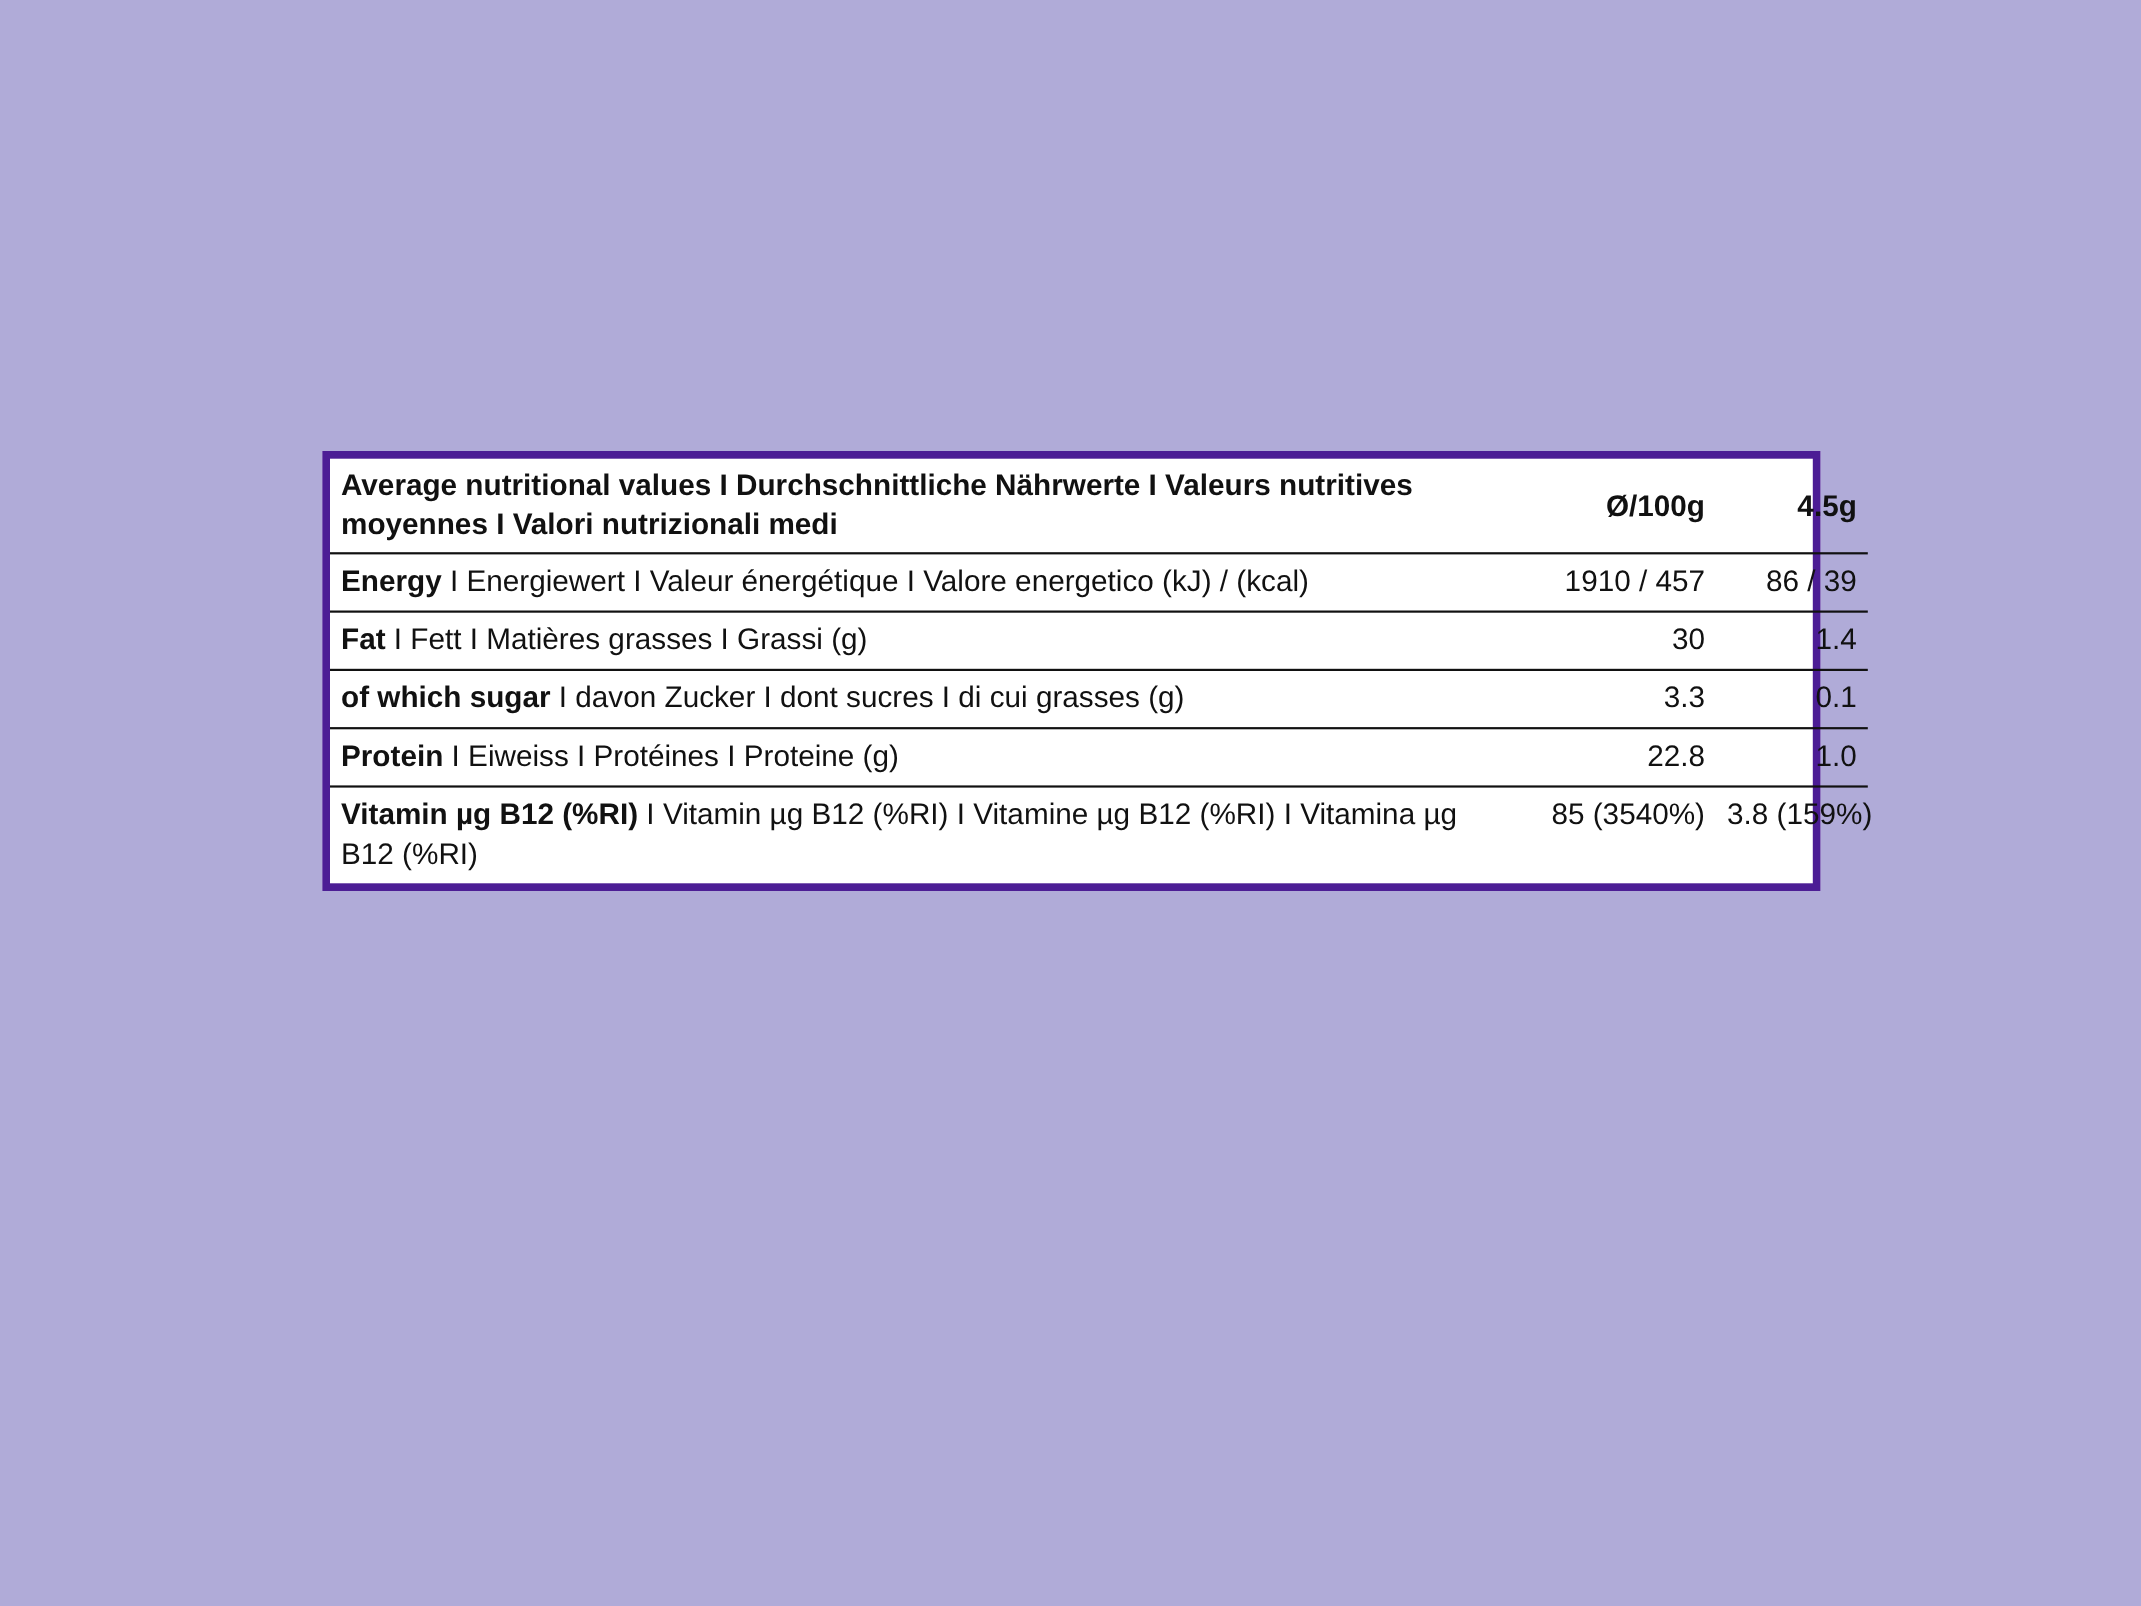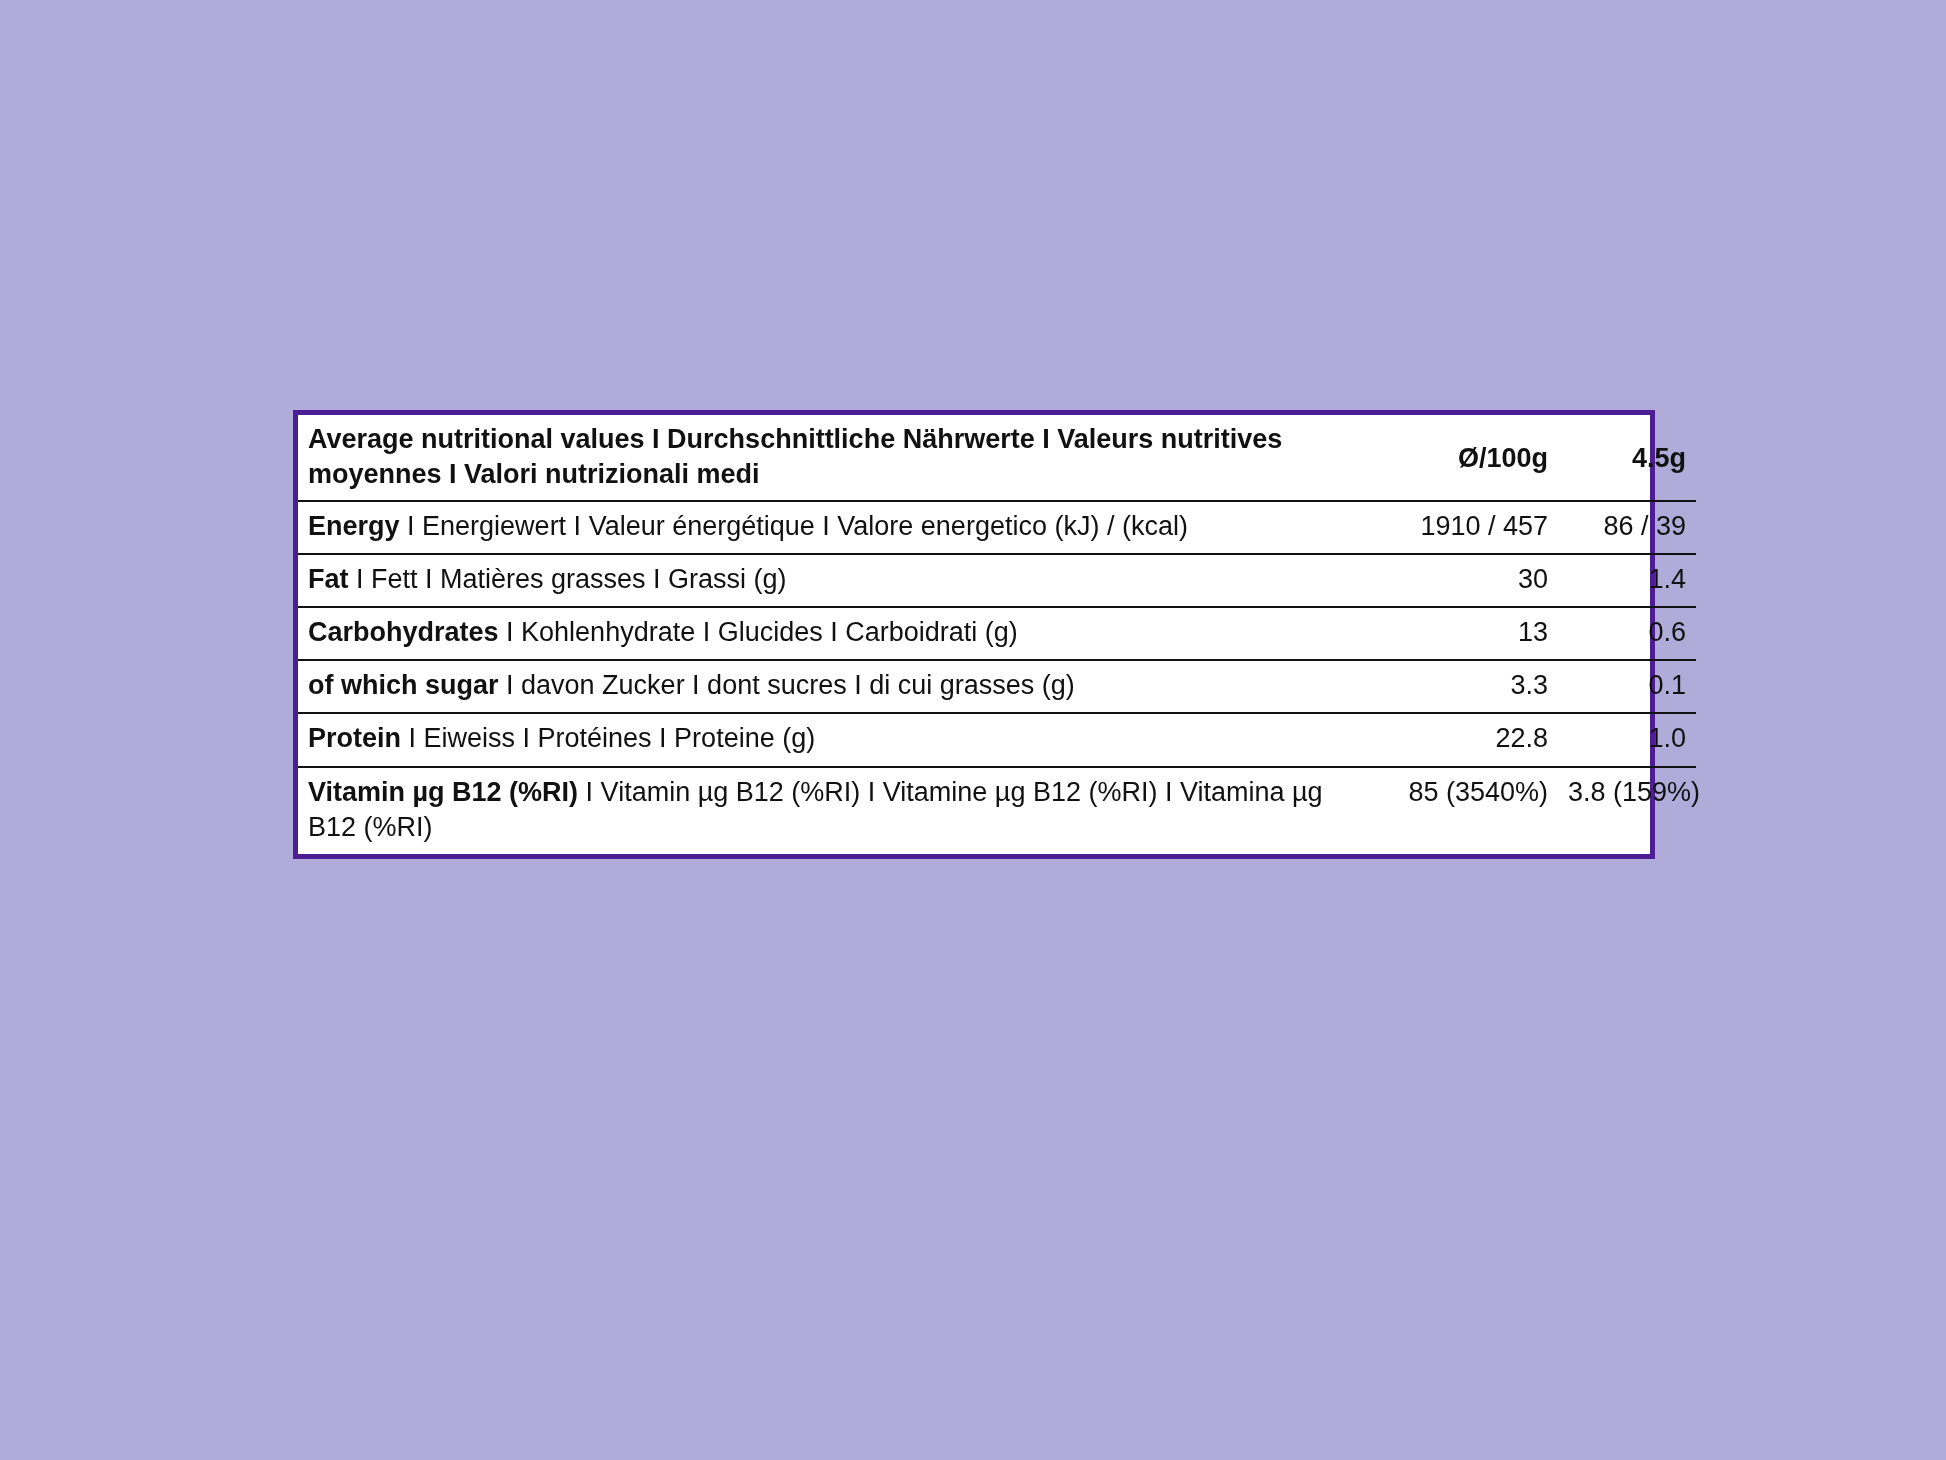--- a/index.html
+++ b/index.html
@@ -12,21 +12,21 @@
     background: #b0abd8;
     font-family: "Liberation Sans", sans-serif;
     overflow: hidden;
   }
 
   .panel {
     position: absolute;
     left: 293px;
     top: 410px;
     width: 1362px;
-    border: 5px solid #4c1d95;
+    border: 7px solid #4c1d95;
     background: #ffffff;
     box-sizing: border-box;
   }
 
   table.nutrition {
     width: 100%;
     border-collapse: collapse;
     table-layout: fixed;
   }
 
@@ -100,25 +100,20 @@
         <td class="col-b">86 / 39</td>
       </tr>
 
       <tr>
         <td class="label"><b class="strong">Fat</b><span> I Fett I Matières grasses I Grassi (g)</span></td>
         <td class="col-a">30</td>
         <td class="col-b">1.4</td>
       </tr>
 
 
-      <tr>
-        <td class="label"><b class="strong">Carbohydrates</b><span> I Kohlenhydrate I Glucides I Carboidrati (g)</span></td>
-        <td class="col-a">13</td>
-        <td class="col-b">0.6</td>
-      </tr>
 
       <tr>
         <td class="label"><b class="strong">of which sugar</b><span> I davon Zucker I dont sucres I di cui grasses (g)</span></td>
         <td class="col-a">3.3</td>
         <td class="col-b">0.1</td>
       </tr>
 
       <tr>
         <td class="label"><b class="strong">Protein</b><span> I Eiweiss I Protéines I Proteine (g)</span></td>
         <td class="col-a">22.8</td>

